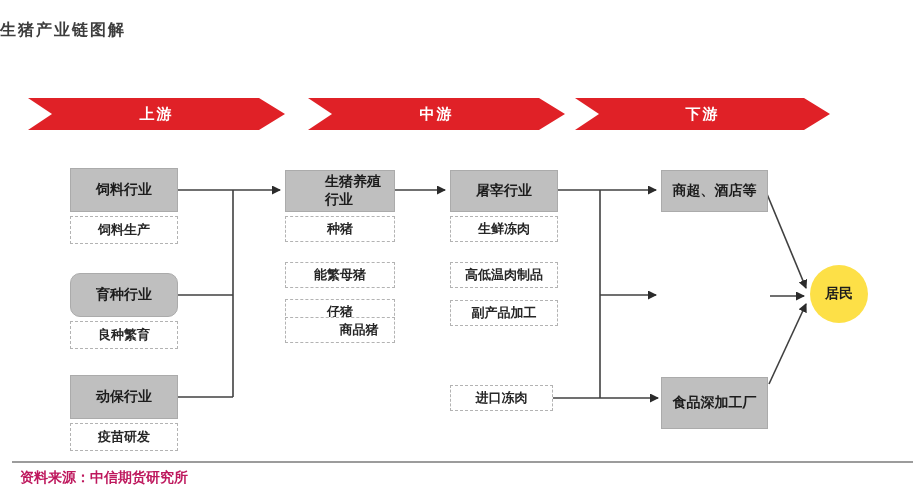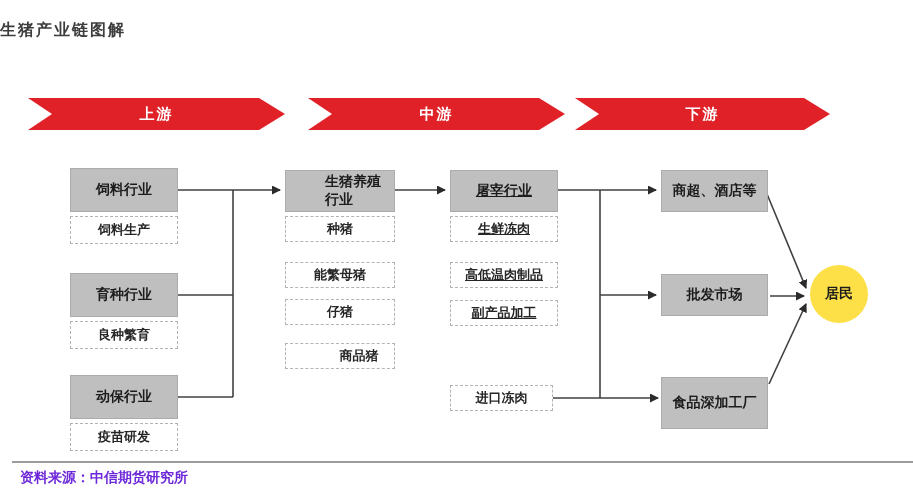--- a/index.html
+++ b/index.html
@@ -50,26 +50,26 @@
     display:flex;align-items:center;justify-content:center;
     font-size:14px;font-weight:bold;color:#1c1c1c;
   }
   svg.wires{position:absolute;left:0;top:0;width:913px;height:496px;pointer-events:none;}
   .divider{
     position:absolute;left:12px;top:461px;width:901px;height:2px;
     background:#9c9c9c;
   }
   .source{
     position:absolute;left:20px;top:469px;
-    font-size:14px;font-weight:bold;color:#6d28d9;
+    font-size:14px;font-weight:bold;color:#be185d;
   }
   
   .col-up{left:70px;width:108px;}
   .col-breed{left:285px;width:110px;}
-  .col-slaughter{left:450px;width:108px;text-decoration:underline;}
+  .col-slaughter{left:450px;width:108px;}
   .col-down{left:661px;width:107px;}
 </style>
 </head>
 <body>
 
 <div id="stage">
 
   <div class="title">生猪产业链图解</div>
 
   <div class="banner b1">
@@ -108,21 +108,21 @@
     </g>
   </svg>
 
   <div class="hdrbox col-up" style="top:168px;height:44px;">
     <span>饲料行业</span>
   </div>
   <div class="dashbox col-up" style="top:216px;height:28px;">
     <span>饲料生产</span>
   </div>
 
-  <div class="hdrbox col-up" style="top:273px;height:44px;">
+  <div class="hdrbox col-up" style="top:273px;height:44px;border-radius:10px;">
     <span>育种行业</span>
   </div>
   <div class="dashbox col-up" style="top:321px;height:28px;">
     <span>良种繁育</span>
   </div>
 
   <div class="hdrbox col-up" style="top:375px;height:44px;">
     <span>动保行业</span>
   </div>
   <div class="dashbox col-up" style="top:423px;height:28px;">
@@ -134,21 +134,21 @@
   </div>
   <div class="dashbox col-breed" style="top:216px;height:26px;">
     <span>种猪</span>
   </div>
   <div class="dashbox col-breed" style="top:262px;height:26px;">
     <span>能繁母猪</span>
   </div>
   <div class="dashbox col-breed" style="top:299px;height:26px;">
     <span>仔猪</span>
   </div>
-  <div class="dashbox col-breed" style="top:343px;height:26px;padding-left:38px;">
+  <div class="dashbox col-breed" style="top:317px;height:26px;padding-left:38px;">
     <span>商品猪</span>
   </div>
 
   <div class="hdrbox col-slaughter" style="top:170px;height:42px;">
     <span>屠宰行业</span>
   </div>
   <div class="dashbox col-slaughter" style="top:216px;height:26px;">
     <span>生鲜冻肉</span>
   </div>
   <div class="dashbox col-slaughter" style="top:262px;height:26px;">
@@ -157,23 +157,20 @@
   <div class="dashbox col-slaughter" style="top:300px;height:26px;">
     <span>副产品加工</span>
   </div>
   <div class="dashbox" style="left:450px;width:103px;top:385px;height:26px;">
     <span>进口冻肉</span>
   </div>
 
   <div class="hdrbox col-down" style="top:170px;height:42px;">
     <span>商超、酒店等</span>
   </div>
-  <div class="hdrbox col-down" style="top:274px;height:42px;">
-    <span>批发市场</span>
-  </div>
   <div class="hdrbox col-down" style="top:377px;height:52px;">
     <span>食品深加工厂</span>
   </div>
   <div class="circle">
     <span>居民</span>
   </div>
 
   <div class="divider"></div>
   <div class="source">资料来源：中信期货研究所</div>
 

